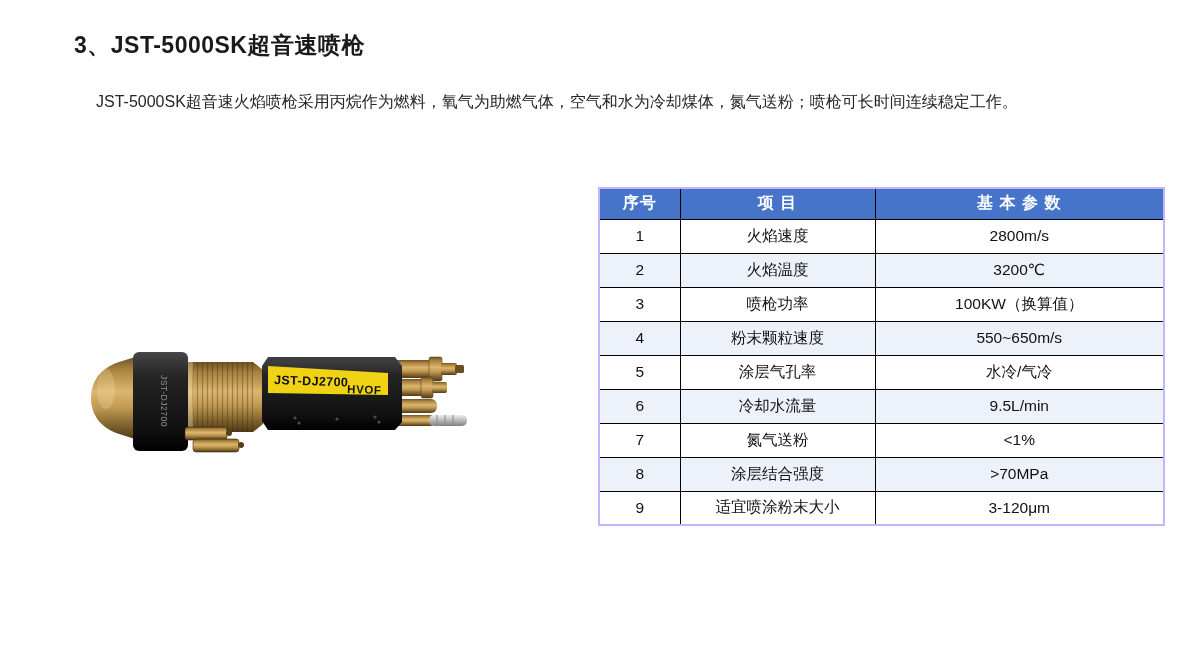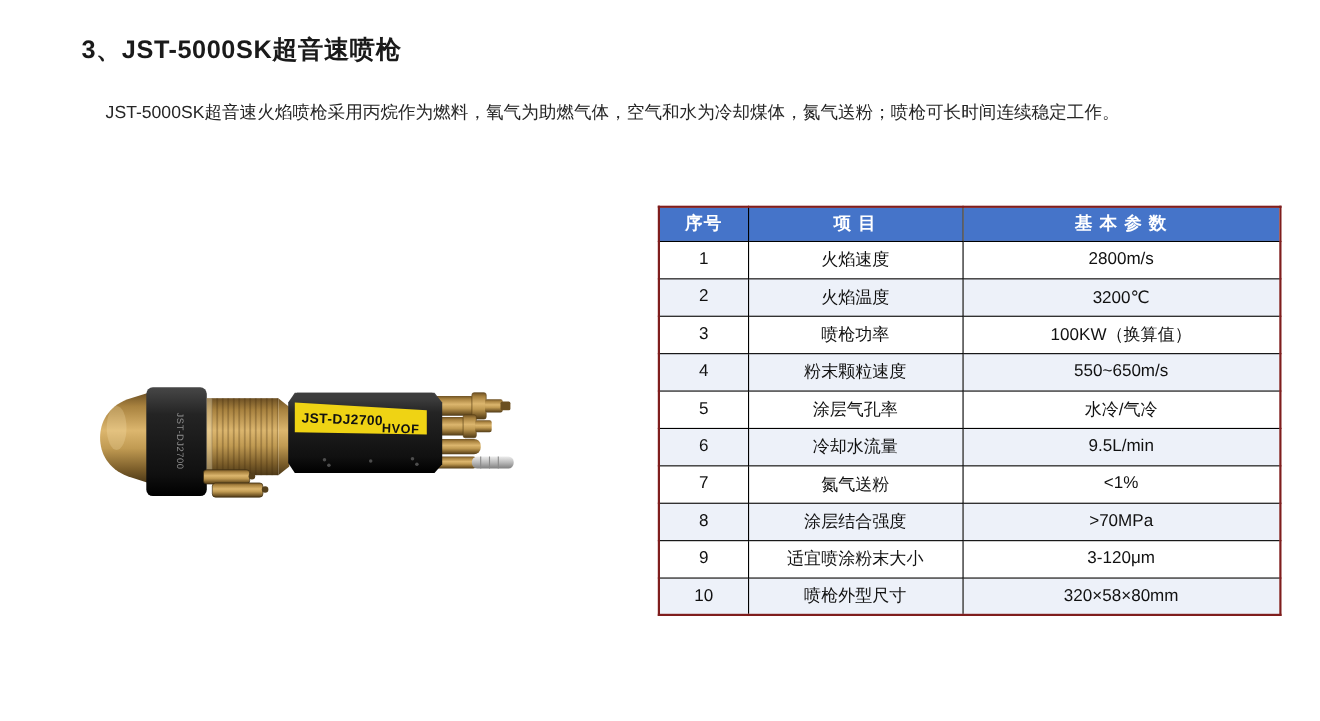--- a/index.html
+++ b/index.html
@@ -23,21 +23,21 @@
 
   .photo-wrap {
     position: absolute; left: 85px; top: 343px;
     width: 395px; height: 115px;
   }
 
   .spec-table-wrap { position: absolute; left: 598px; top: 187px; }
   table.spec {
     border-collapse: collapse; table-layout: fixed;
     width: 565px;
-    border: 2px solid #7f1d1d;
+    border: 2px solid #c4b5fd;
     padding-left: 12px;
   }
   table.spec th, table.spec td {
     border: 1px solid #000;
     text-align: center; vertical-align: middle;
     padding: 0; overflow: hidden; white-space: nowrap;
   }
   table.spec th {
     height: 31px;
     background: #4574C9;
@@ -198,22 +198,17 @@
           <tr class="alt">
             <td>8</td>
             <td>涂层结合强度</td>
             <td>&gt;70MPa</td>
           </tr>
           <tr>
             <td>9</td>
             <td>适宜喷涂粉末大小</td>
             <td>3-120μm</td>
           </tr>
-          <tr class="alt">
-            <td>10</td>
-            <td>喷枪外型尺寸</td>
-            <td>320×58×80mm</td>
-          </tr>
         </tbody>
     </table>
   </div>
 
 </div>
 
 </body></html>

